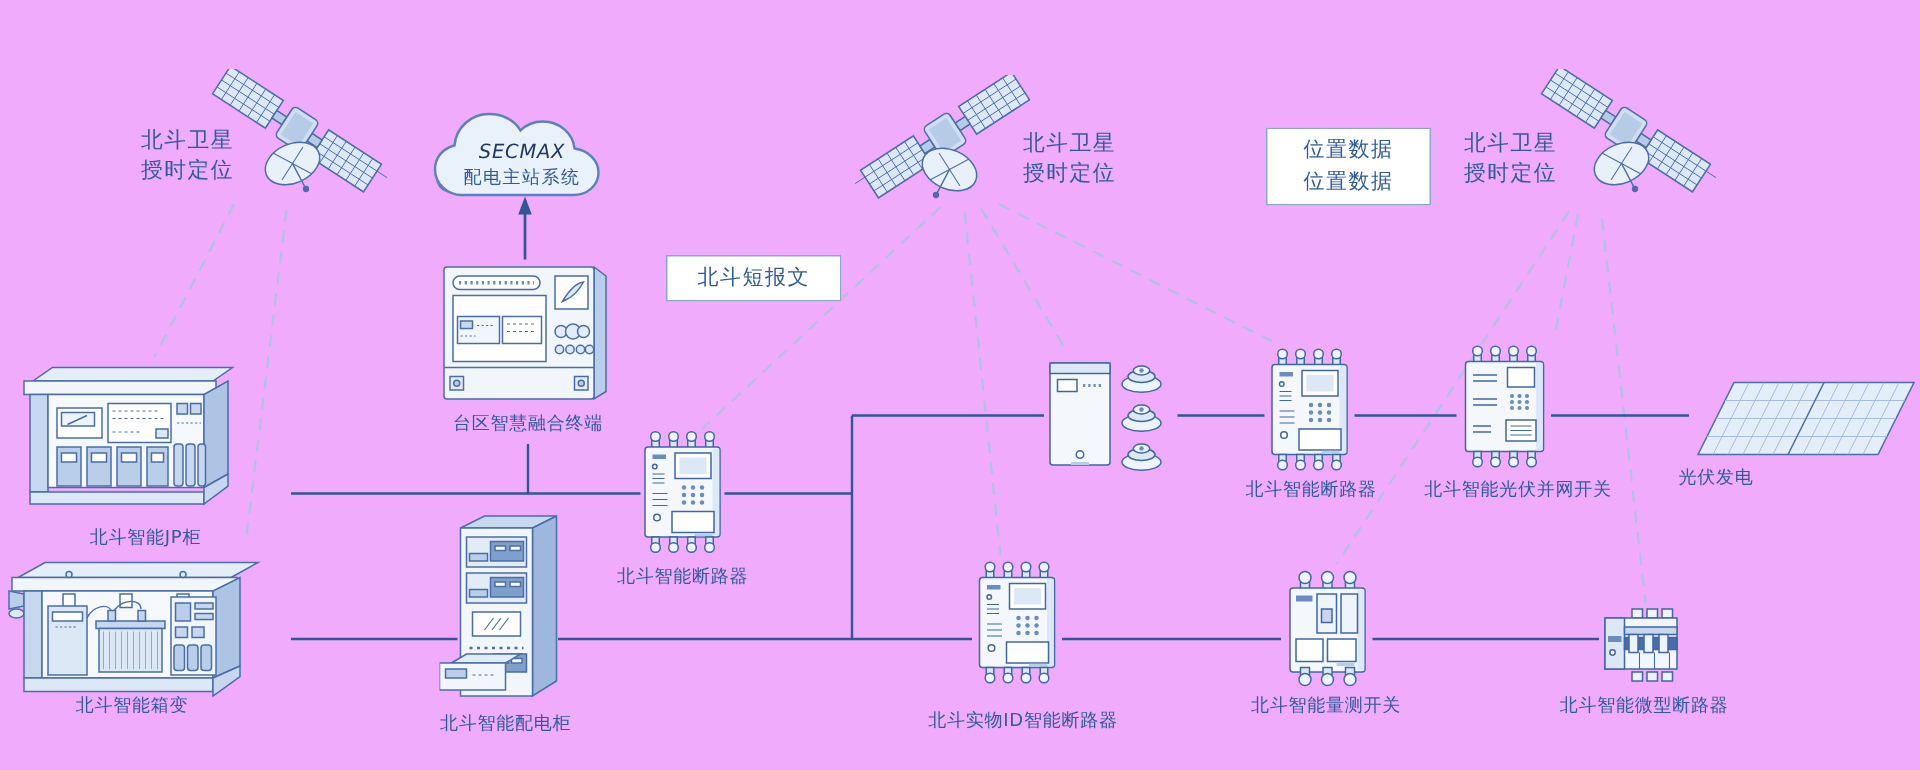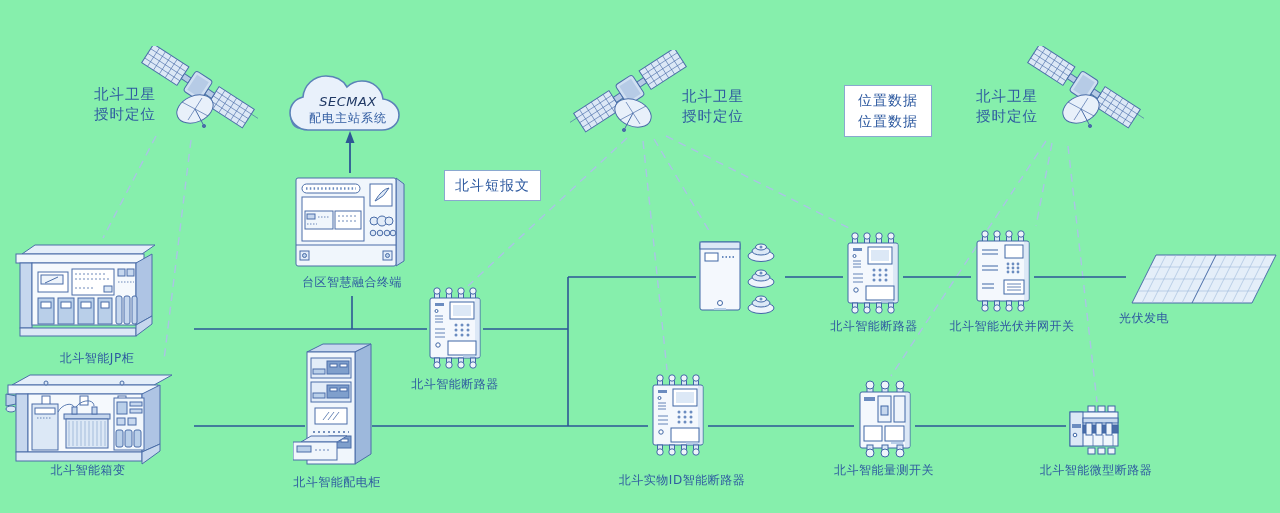--- a/index.html
+++ b/index.html
@@ -1,22 +1,22 @@
 <!DOCTYPE html>
 <html><head>
 <meta charset="utf-8">
 <style>
   html,body{margin:0;padding:0;background:#fff;}
-  .canvas{position:relative;width:1280px;height:513px;background:#86efac;overflow:hidden;
+  .canvas{position:relative;width:1280px;height:513px;background:#f0abfc;overflow:hidden;
           font-family:"DejaVu Sans","Liberation Sans",sans-serif;}
   .abs{position:absolute;}
   .label{position:absolute;font-size:12px;color:#2e5aa0;text-align:center;white-space:nowrap;letter-spacing:0.5px;}
   .sat-label{position:absolute;font-size:14.5px;color:#2e5aa0;line-height:20px;letter-spacing:1px;white-space:nowrap;}
   .note{position:absolute;border:1px solid #8aa8cf;background:#fff;color:#2e5aa0;font-size:14px;
-        line-height:21px;padding:4px 10px;text-align:center;letter-spacing:1px;white-space:nowrap;}
+        line-height:21px;padding:4px 20px;text-align:center;letter-spacing:1px;white-space:nowrap;}
   .cloud-wrap{position:absolute;left:282px;top:68px;width:132px;height:80px;}
   .cloud-brand{position:absolute;left:0;top:26px;width:100%;text-align:center;font-weight:normal;
                font-style:italic;font-size:13px;color:#1f3864;letter-spacing:0.5px;}
   .cloud-name{position:absolute;left:0;top:42px;width:100%;text-align:center;font-size:12px;color:#2e5aa0;letter-spacing:1px;}
   .flip{transform:scaleX(-1);}
   svg{display:block;}
 </style>
 </head>
 <body>
 
@@ -400,21 +400,21 @@
 
   <div class="cloud-wrap">
     <svg width="132" height="80">
         <use href="#ic-cloud"></use>
       </svg>
     <div class="cloud-brand">SECMAX</div>
     <div class="cloud-name">配电主站系统</div>
   </div>
 
   <div class="note" style="left:444px;top:170px">北斗短报文</div>
-  <div class="note" style="left:844px;top:85px;padding:4px 13px">
+  <div class="note" style="left:844px;top:85px;padding:4px 24px">
     <div>位置数据</div>
     <div>位置数据</div>
   </div>
 
   <div class="abs" style="left:294px;top:173px">
     <svg width="114" height="98">
         <use href="#ic-terminal"></use>
       </svg>
   </div>
   <div class="label" style="left:282px;top:274px;width:140px">台区智慧融合终端</div>

